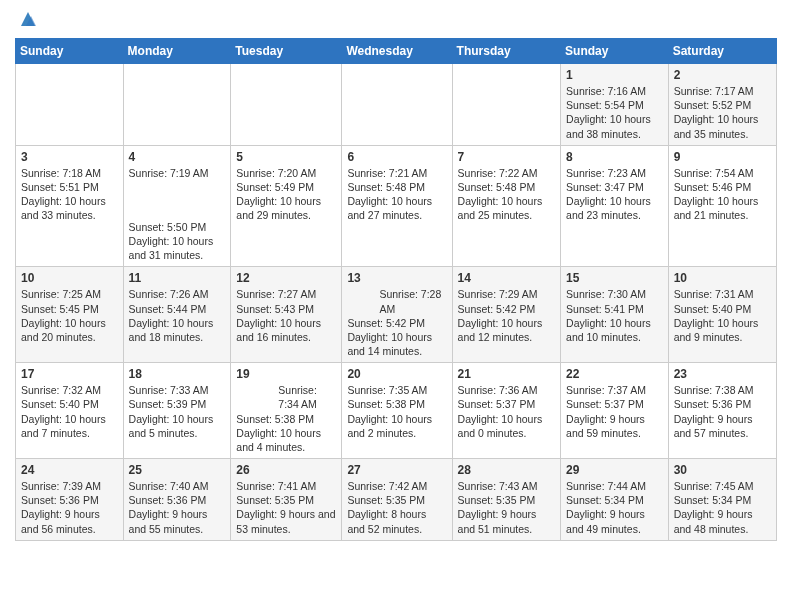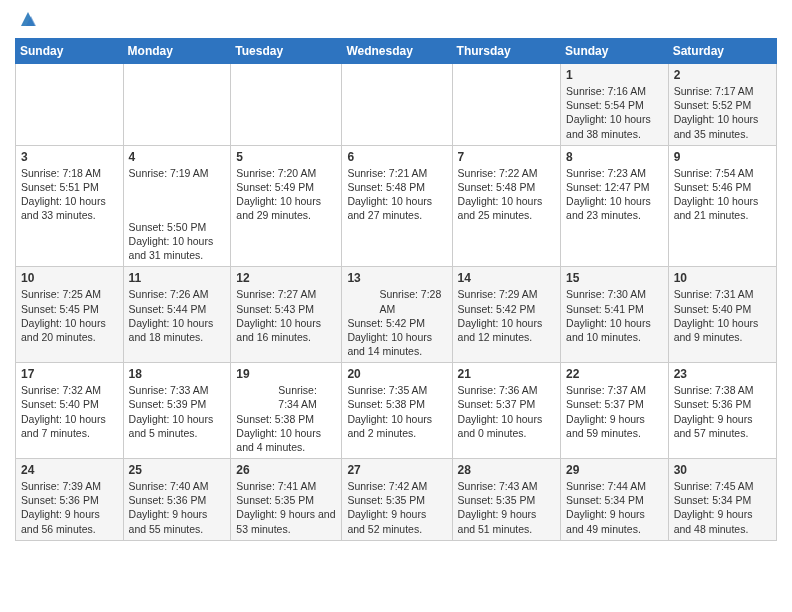--- a/index.html
+++ b/index.html
@@ -171,21 +171,21 @@
           </td>
           <td>
             <span class="day-num">7</span>
             <span style="display: block; line-height: 1.35;">Sunrise: 7:22 AM</span>
             <span style="display: block; line-height: 1.35;">Sunset: 5:48 PM</span>
             <span style="display: block; line-height: 1.35;">Daylight: 10 hours and 25 minutes.</span>
           </td>
           <td>
             <span class="day-num">8</span>
             <span style="display: block; line-height: 1.35;">Sunrise: 7:23 AM</span>
-            <span style="display: block; line-height: 1.35;">Sunset: 12:47 PM</span>
+            <span style="display: block; line-height: 1.35;">Sunset: 3:47 PM</span>
             <span style="display: block; line-height: 1.35;">Daylight: 10 hours and 23 minutes.</span>
           </td>
           <td>
             <span class="day-num">9</span>
             <span style="display: block; line-height: 1.35;">Sunrise: 7:54 AM</span>
             <span style="display: block; line-height: 1.35;">Sunset: 5:46 PM</span>
             <span style="display: block; line-height: 1.35;">Daylight: 10 hours and 21 minutes.</span>
           </td>
         </tr>
         <tr>
@@ -292,21 +292,21 @@
           <td>
             <span class="day-num">26</span>
             <span style="display: block; line-height: 1.35;">Sunrise: 7:41 AM</span>
             <span style="display: block; line-height: 1.35;">Sunset: 5:35 PM</span>
             <span style="display: block; line-height: 1.35;">Daylight: 9 hours and 53 minutes.</span>
           </td>
           <td>
             <span class="day-num">27</span>
             <span style="display: block; line-height: 1.35;">Sunrise: 7:42 AM</span>
             <span style="display: block; line-height: 1.35;">Sunset: 5:35 PM</span>
-            <span style="display: block; line-height: 1.35;">Daylight: 9 hours and 52 minutes.</span>
+            <span style="display: block; line-height: 1.35;">Daylight: 8 hours and 52 minutes.</span>
           </td>
           <td>
             <span class="day-num">28</span>
             <span style="display: block; line-height: 1.35;">Sunrise: 7:43 AM</span>
             <span style="display: block; line-height: 1.35;">Sunset: 5:35 PM</span>
             <span style="display: block; line-height: 1.35;">Daylight: 9 hours and 51 minutes.</span>
           </td>
           <td>
             <span class="day-num">29</span>
             <span style="display: block; line-height: 1.35;">Sunrise: 7:44 AM</span>

